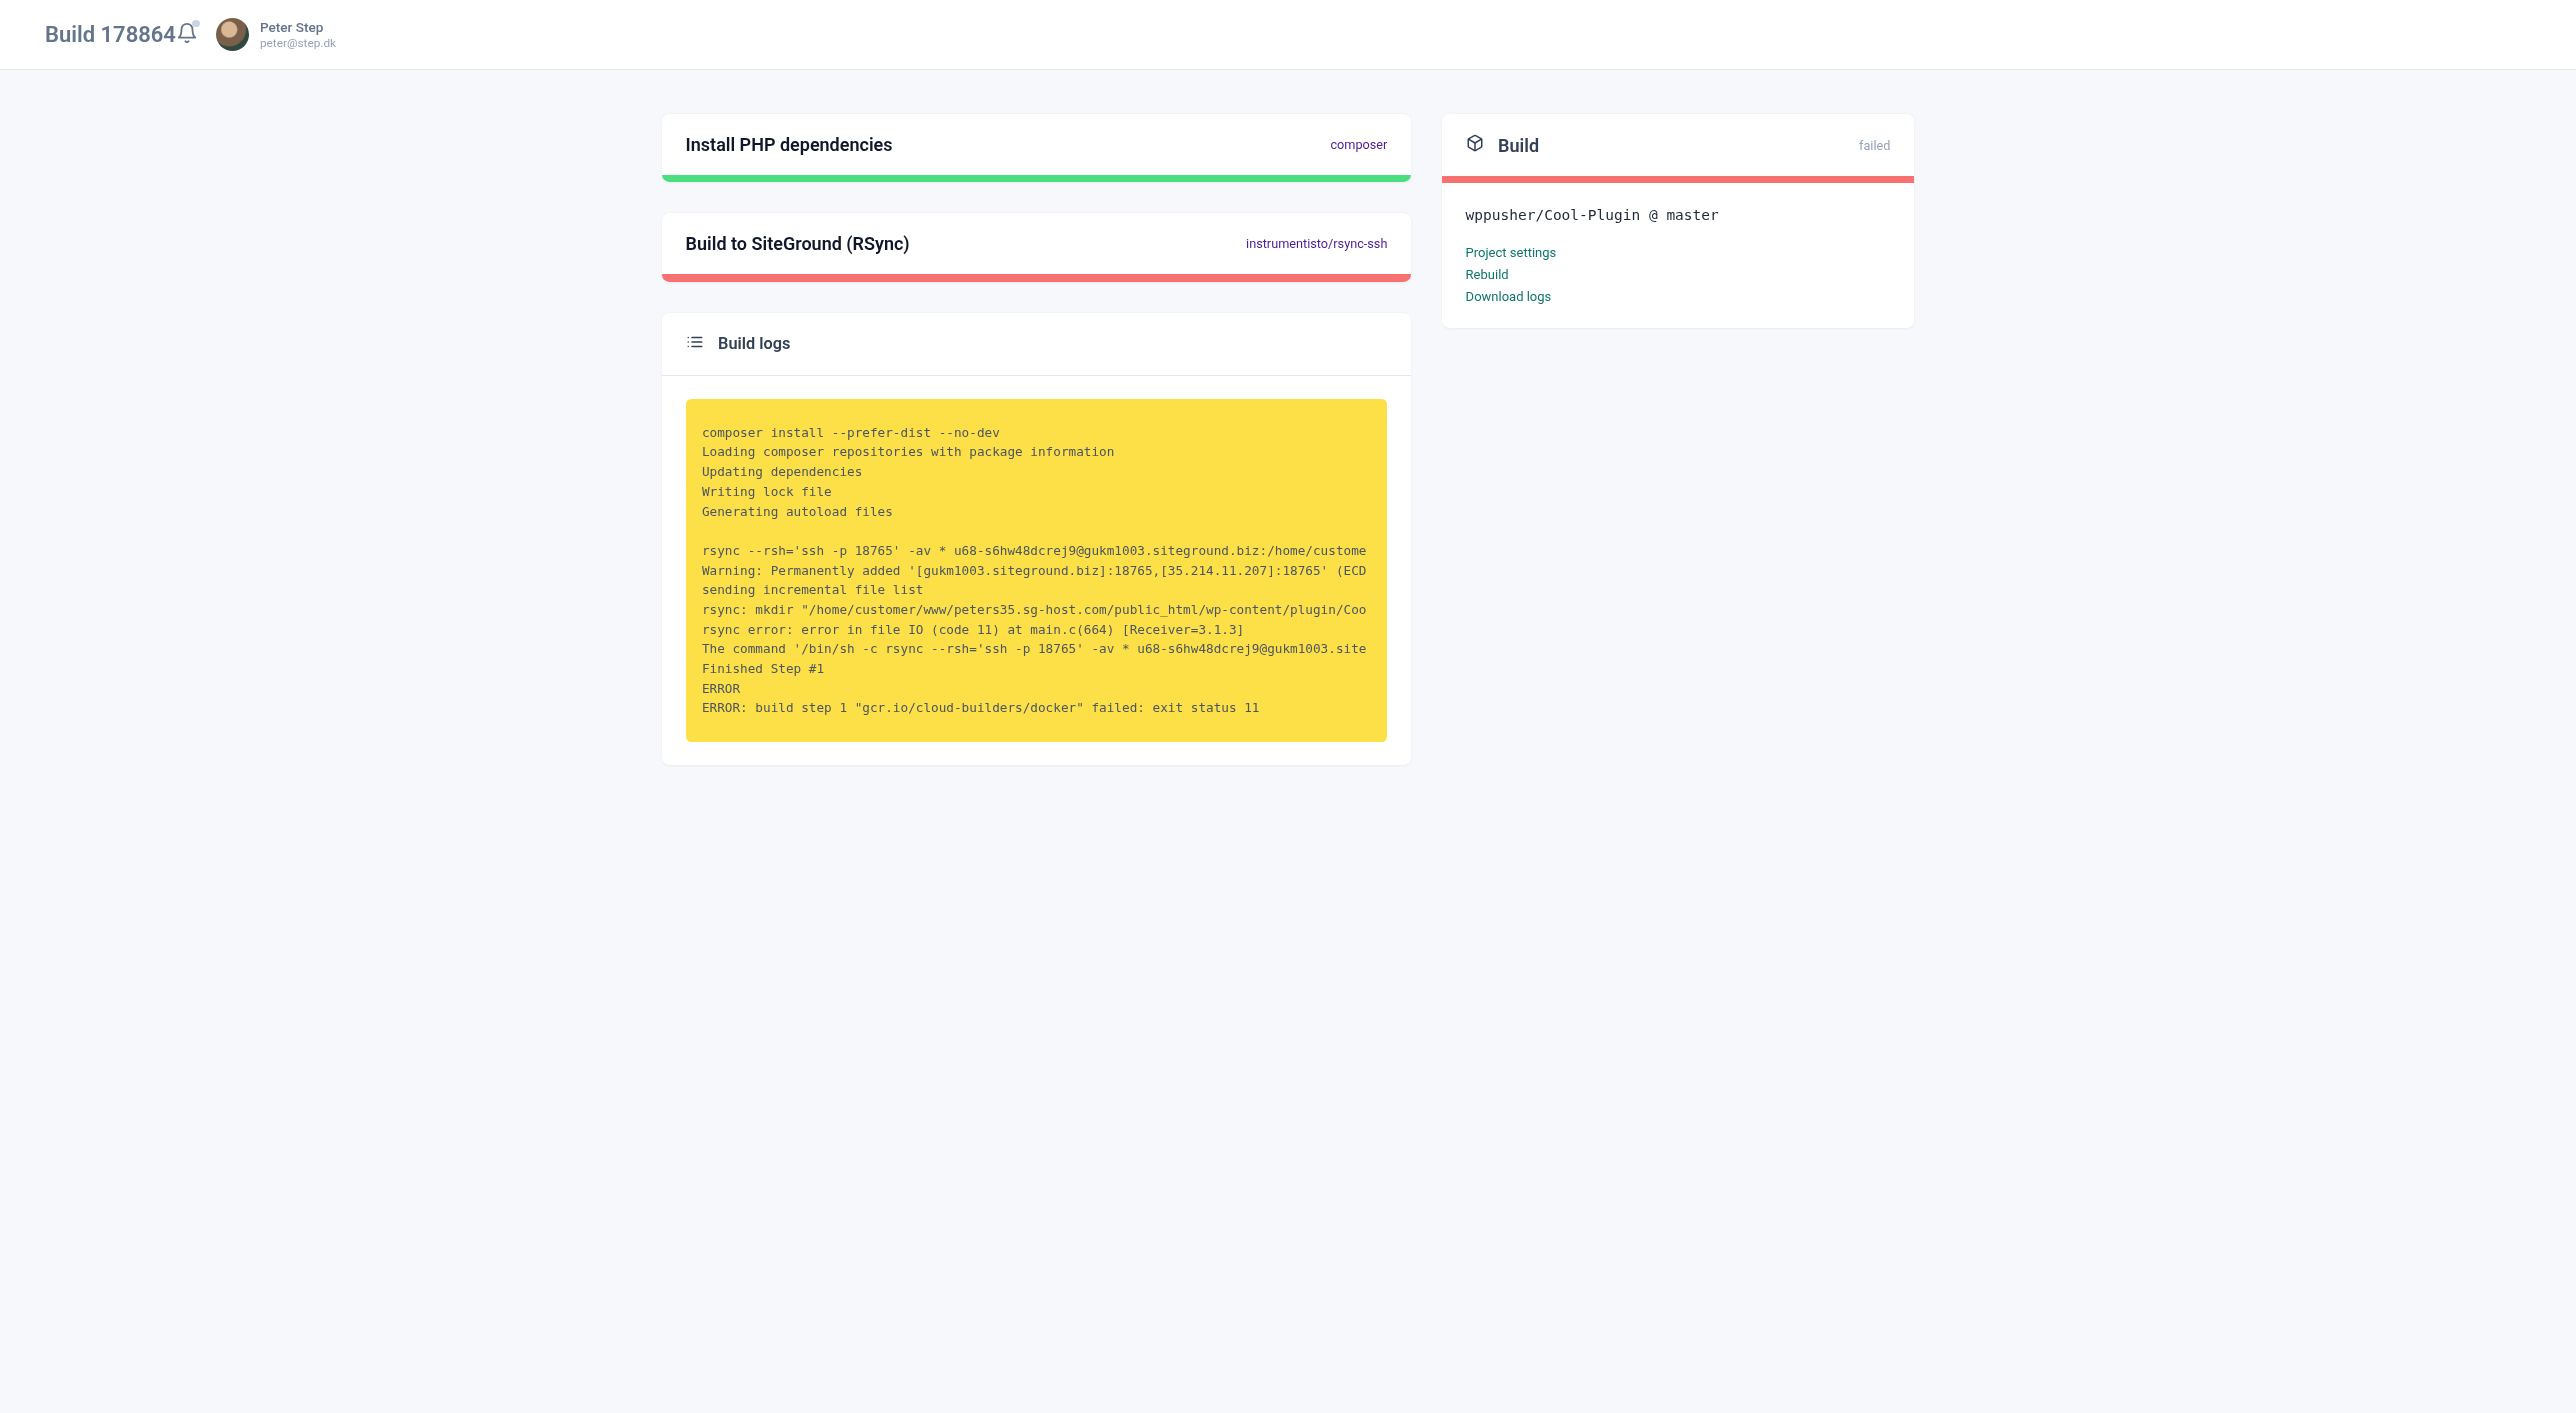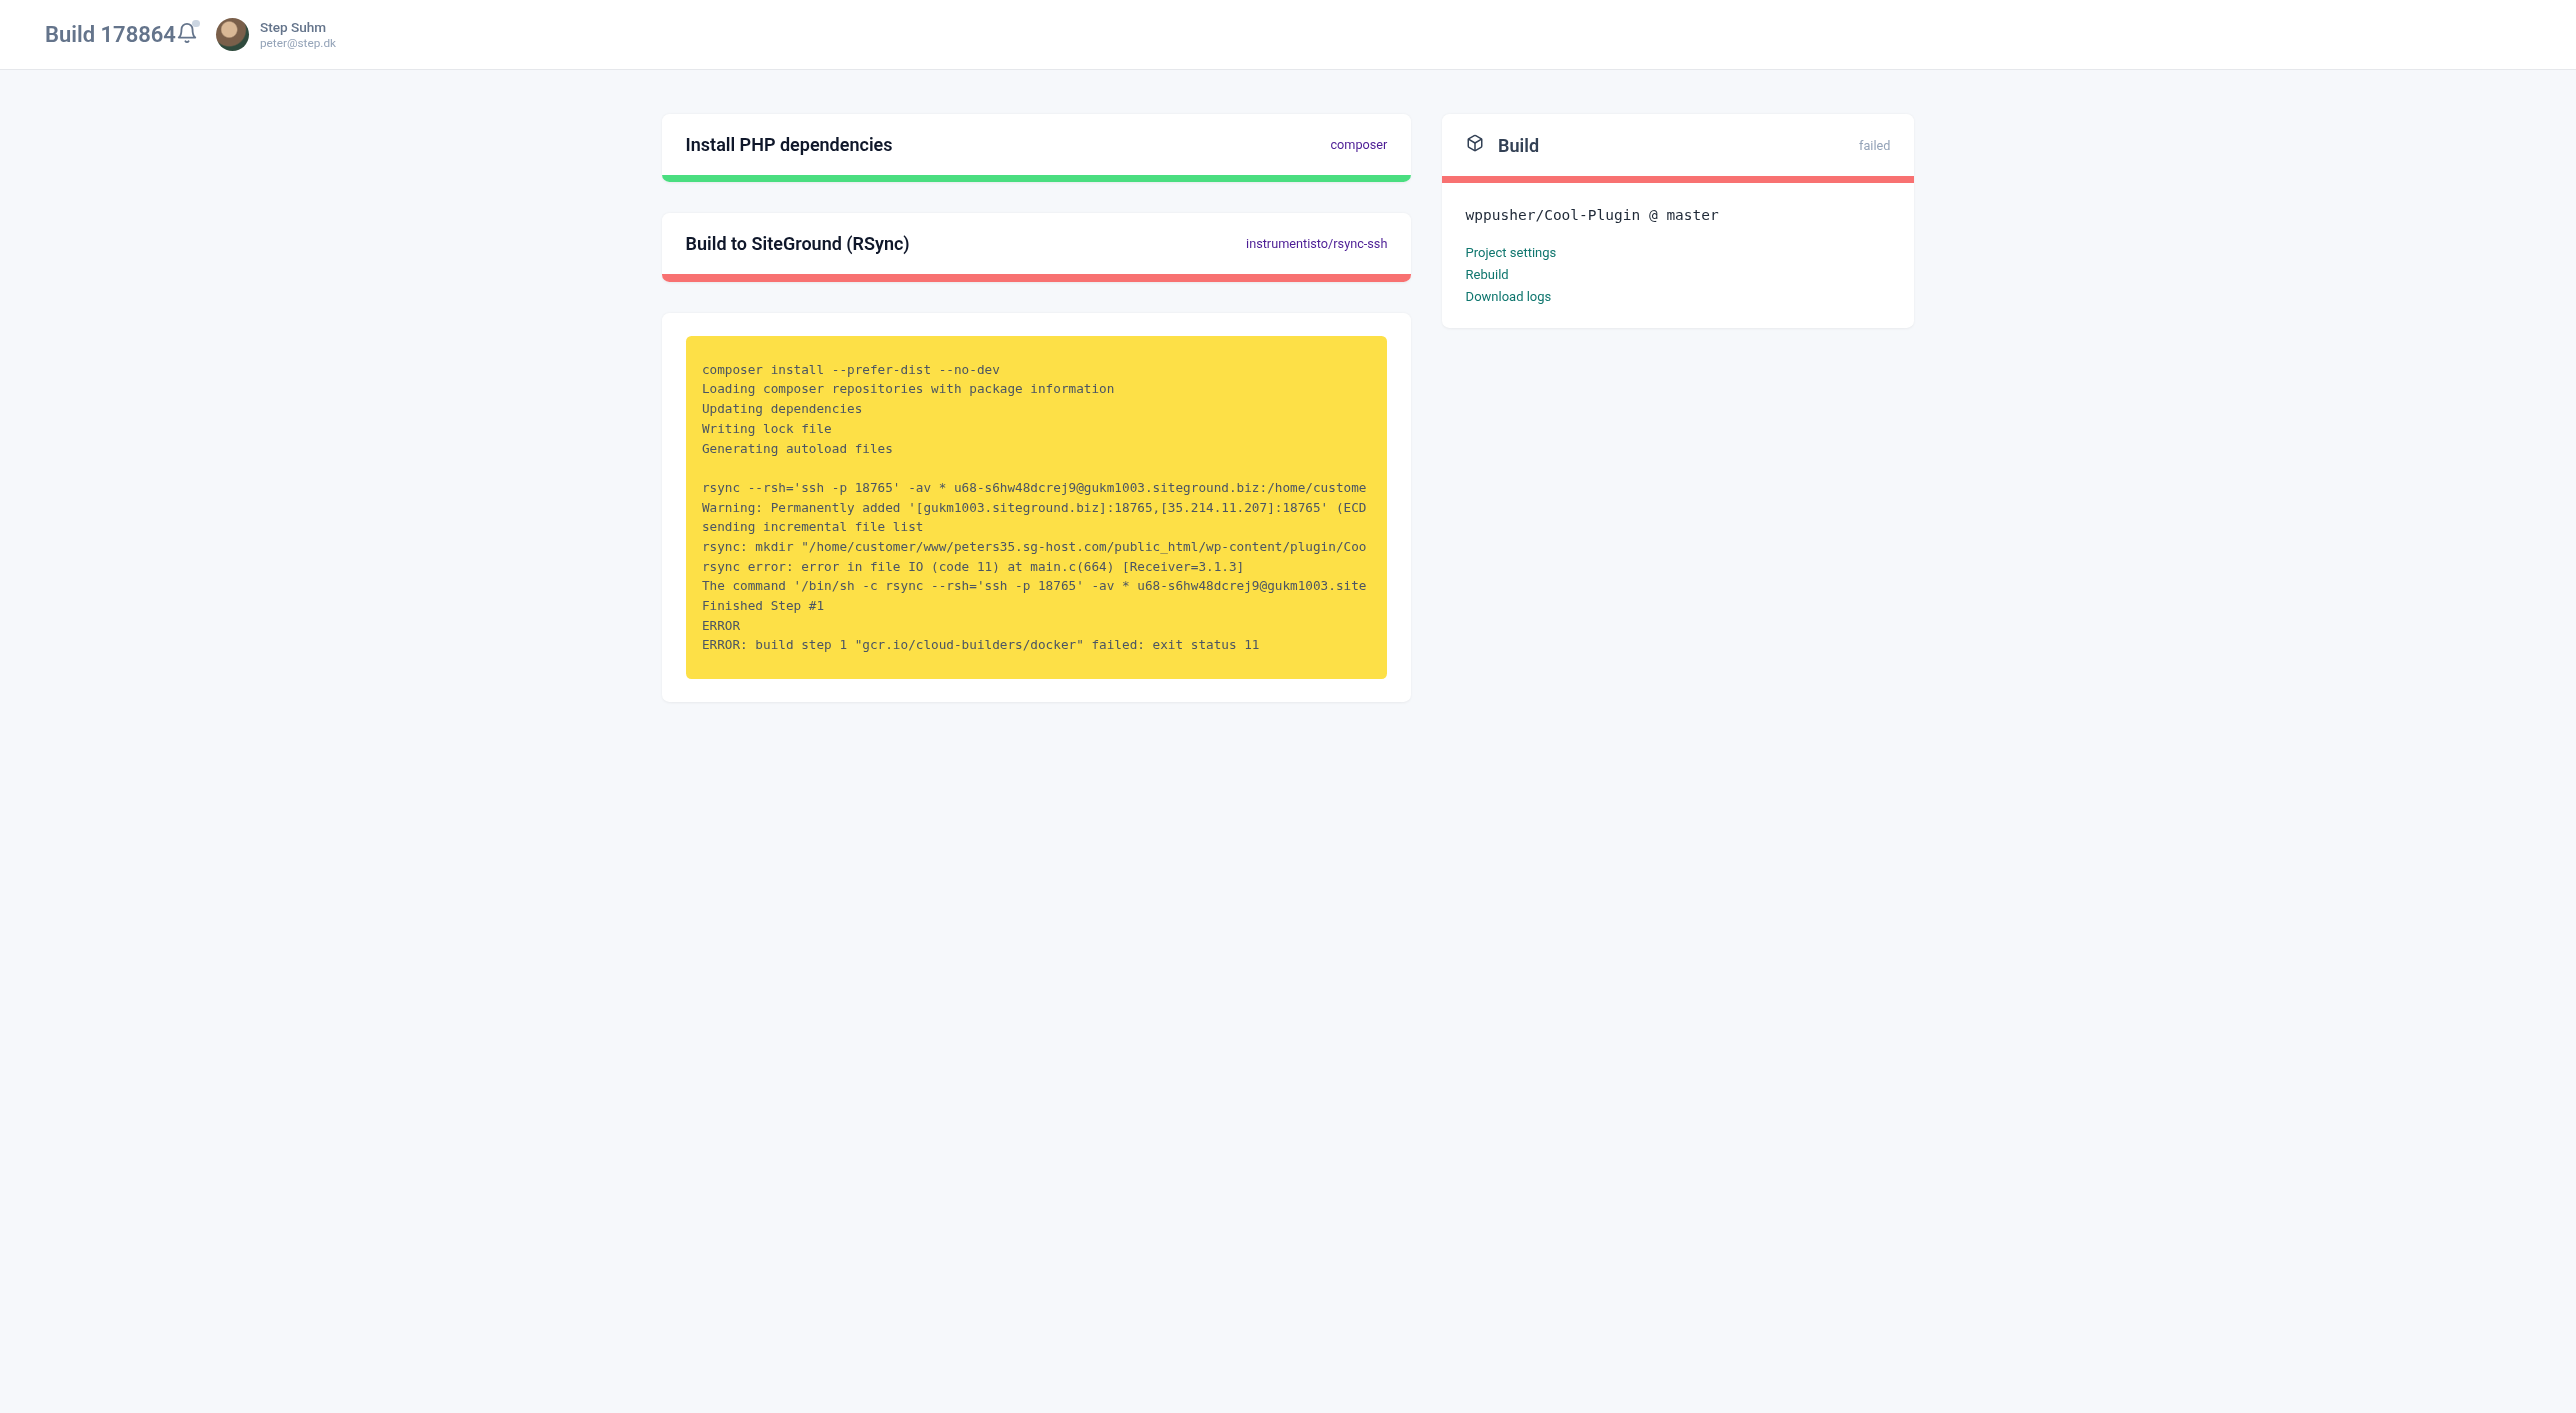--- a/index.html
+++ b/index.html
@@ -51,21 +51,21 @@
         <svg viewBox="0 0 24 24" fill="none" stroke="#64748b" stroke-width="2" stroke-linecap="round" stroke-linejoin="round">
             <path d="M18 8a6 6 0 0 0-12 0c0 7-3 9-3 9h18s-3-2-3-9"></path>
             <path d="M13.73 21a2 2 0 0 1-3.46 0"></path>
           </svg>
       </span>
       <span class="bell-dot"></span>
     </div>
     <div class="user">
       <div class="avatar"></div>
       <div class="user-meta">
-        <span class="user-name">Step Suhm</span>
+        <span class="user-name">Peter Step</span>
         <span class="user-email">peter@step.dk</span>
       </div>
     </div>
   </div>
 </div>
 
 <div class="container">
   <div class="left">
     <div class="card step">
       <div class="step-head">
@@ -77,20 +77,33 @@
 
     <div class="card step">
       <div class="step-head">
         <div class="step-title">Build to SiteGround (RSync)</div>
         <div class="step-tag">instrumentisto/rsync-ssh</div>
       </div>
       <div class="status-bar status-failed"></div>
     </div>
 
     <div class="card">
+      <div class="logs-head">
+        <span class="list-icon">
+          <svg viewBox="0 0 24 24" fill="none" stroke="#334155" stroke-width="2" stroke-linecap="round" stroke-linejoin="round">
+              <line x1="8" y1="6" x2="21" y2="6"></line>
+              <line x1="8" y1="12" x2="21" y2="12"></line>
+              <line x1="8" y1="18" x2="21" y2="18"></line>
+              <line x1="3" y1="6" x2="3.01" y2="6"></line>
+              <line x1="3" y1="12" x2="3.01" y2="12"></line>
+              <line x1="3" y1="18" x2="3.01" y2="18"></line>
+            </svg>
+        </span>
+        <div class="logs-title">Build logs</div>
+      </div>
       <div class="logs-body">
         <pre class="logs-pre">composer install --prefer-dist --no-dev
 Loading composer repositories with package information
 Updating dependencies
 Writing lock file
 Generating autoload files
 
 rsync --rsh='ssh -p 18765' -av * u68-s6hw48dcrej9@gukm1003.siteground.biz:/home/custome
 Warning: Permanently added '[gukm1003.siteground.biz]:18765,[35.214.11.207]:18765' (ECD
 sending incremental file list

